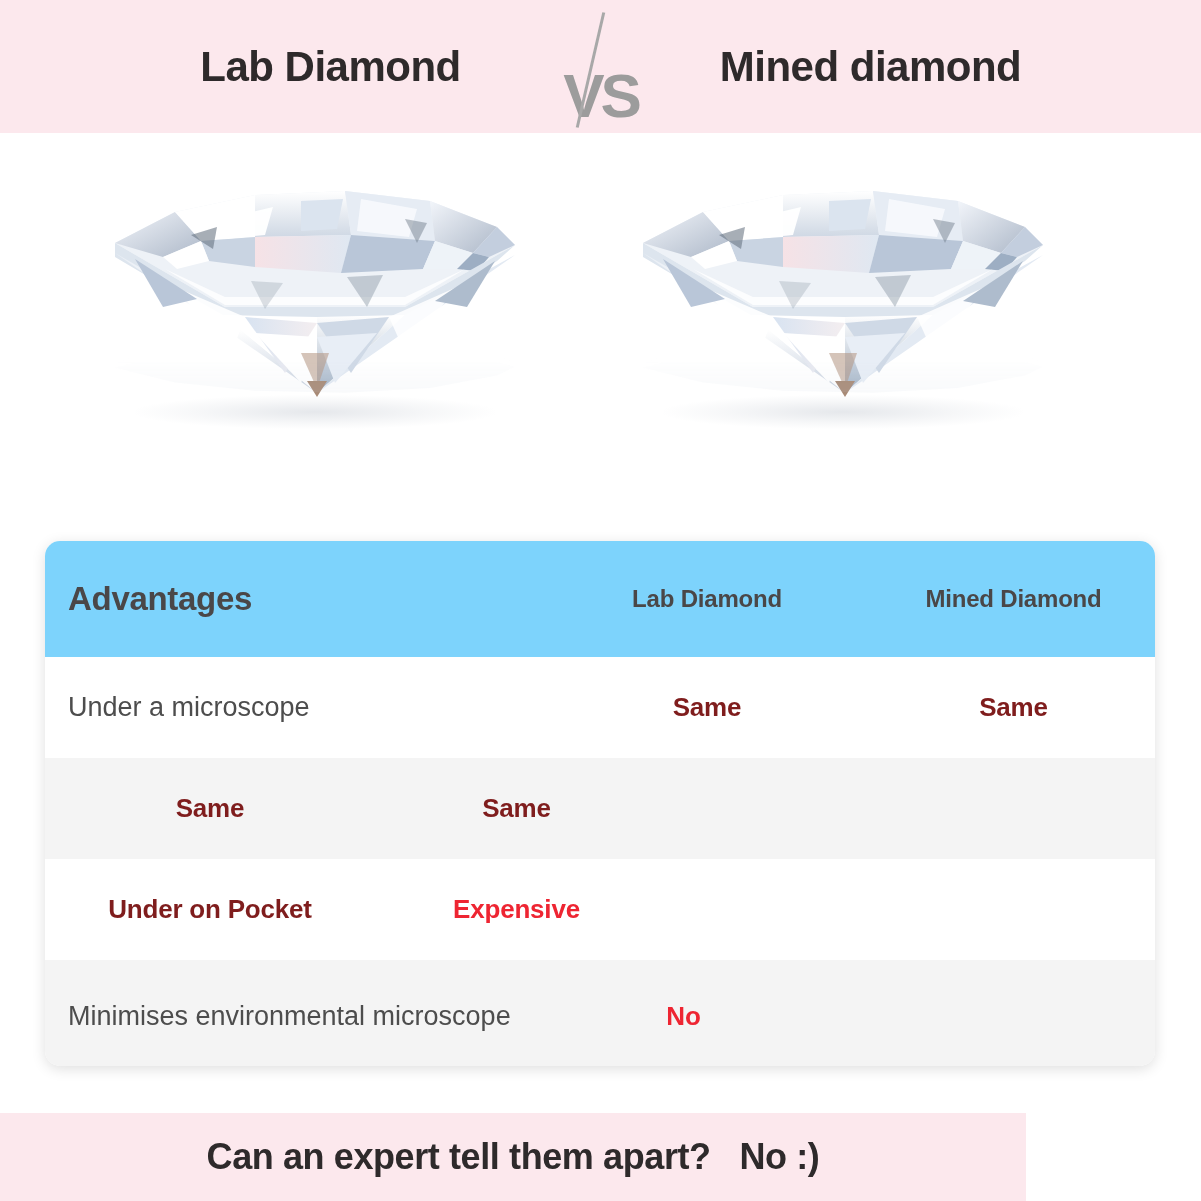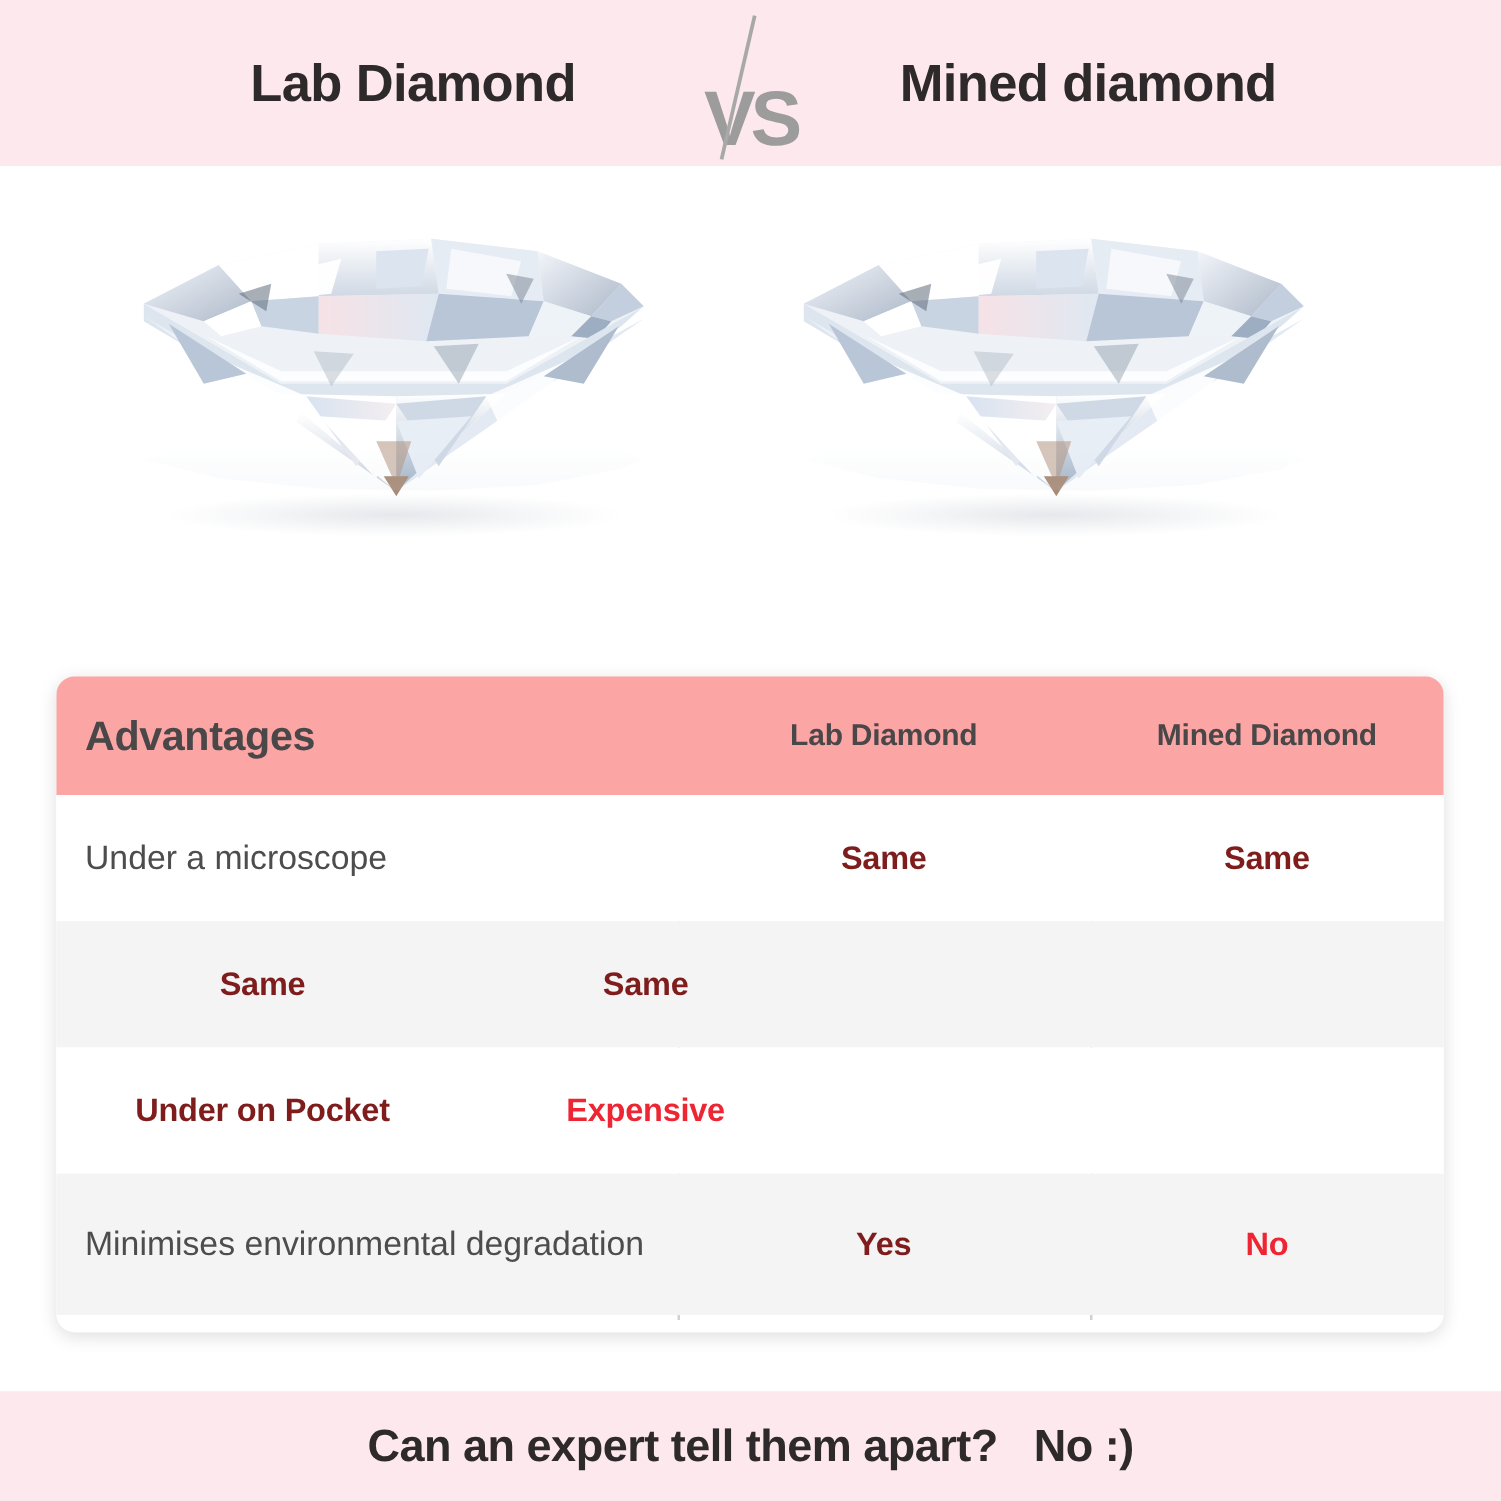--- a/index.html
+++ b/index.html
@@ -137,22 +137,22 @@
     overflow: hidden;
   }
   .t-row {
     position: relative;
     display: flex;
     align-items: center;
     width: 100%;
     box-sizing: border-box;
   }
   .t-head {
-    height: 95px;
-    background: #fca5a5;
+    height: 116px;
+    background: #7dd3fc;
   }
   .t-body-row { height: 101px; }
   .t-body-row.odd  { background: #ffffff; }
   .t-body-row.even { background: #f4f4f4; }
   .t-body-row.tall { height: 113px; }
 
   .c-feature { width: 497px; padding-left: 23px; box-sizing: border-box; }
   .c-lab     { width: 330px; text-align: center; box-sizing: border-box; }
   .c-mined   { width: 283px; text-align: center; box-sizing: border-box; }
 
@@ -190,21 +190,21 @@
     background: #d2d2d2;
   }
   .divider.d1 { left: 497px; }
   .divider.d2 { left: 827px; }
 
   
   .footer-band {
     position: absolute;
     left: 0;
     top: 1113px;
-    width: 1201px;
+    width: 1026px;
     height: 88px;
     background: #fce8ed;
     display: flex;
     align-items: center;
     justify-content: center;
   }
   .footer-text {
     font-size: 36px;
     font-weight: bold;
     color: #2e2a2b;
@@ -386,21 +386,20 @@
     <div class="c-lab val green">Same</div>
     <div class="c-mined val green">Same</div>
   </div>
 
   <div class="t-row t-body-row odd">
     <div class="c-lab val green">Under on Pocket</div>
     <div class="c-mined val red">Expensive</div>
   </div>
 
   <div class="t-row t-body-row even tall">
-    <div class="c-feature feature-label">Minimises environmental degradation</div>
-    <div class="c-lab val green">Yes</div>
+    <div class="c-feature feature-label">Minimises environmental microscope</div>
     <div class="c-mined val red">No</div>
   </div>
 </div>
 
 <div class="footer-band">
   <div class="footer-text">Can an expert tell them apart?   No :)</div>
 </div>
 
 </body></html>

